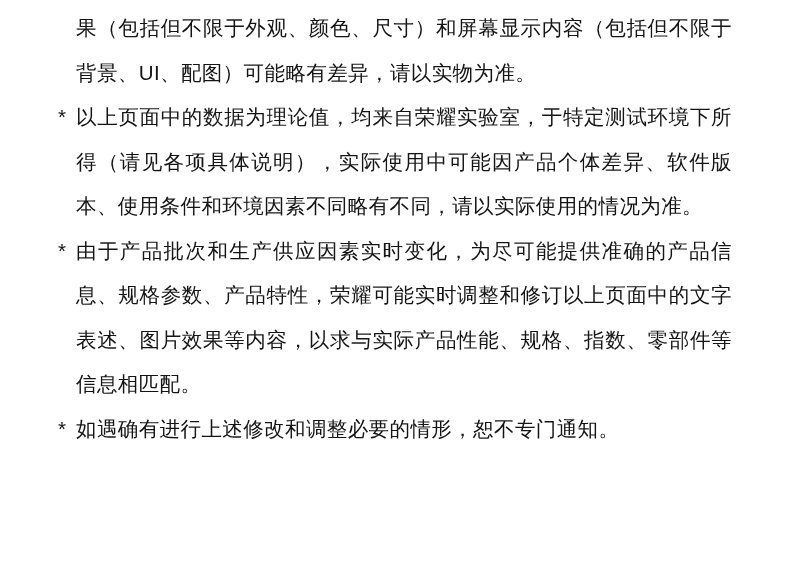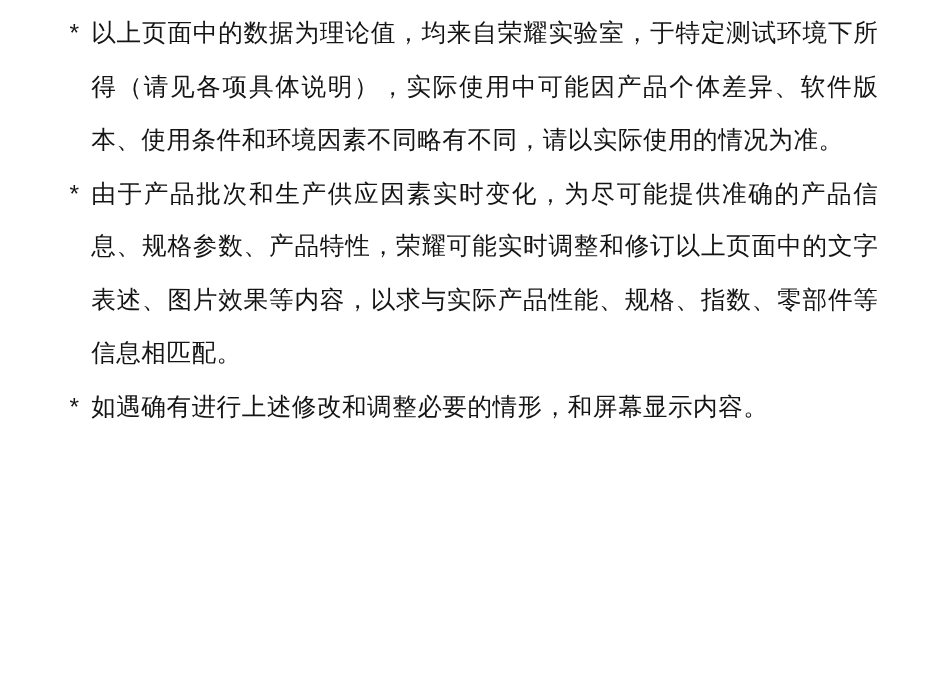--- a/index.html
+++ b/index.html
@@ -54,30 +54,34 @@
   .para.first {
     padding-left: 18px;
   }
 </style>
 </head>
 <body>
 
 <div class="page">
   <div class="disclaimer-list">
 
+    <div class="para first">
+      <span class="marker"></span>
+      <span class="text">果（包括但不限于外观、颜色、尺寸）和屏幕显示内容（包括但不限于背景、UI、配图）可能略有差异，请以实物为准。</span>
+    </div>
 
     <div class="para">
       <span class="marker">*</span>
       <span class="text">以上页面中的数据为理论值，均来自荣耀实验室，于特定测试环境下所得（请见各项具体说明），实际使用中可能因产品个体差异、软件版本、使用条件和环境因素不同略有不同，请以实际使用的情况为准。</span>
     </div>
 
     <div class="para">
       <span class="marker">*</span>
       <span class="text">由于产品批次和生产供应因素实时变化，为尽可能提供准确的产品信息、规格参数、产品特性，荣耀可能实时调整和修订以上页面中的文字表述、图片效果等内容，以求与实际产品性能、规格、指数、零部件等信息相匹配。</span>
     </div>
 
     <div class="para">
       <span class="marker">*</span>
-      <span class="text">如遇确有进行上述修改和调整必要的情形，和屏幕显示内容。</span>
+      <span class="text">如遇确有进行上述修改和调整必要的情形，恕不专门通知。</span>
     </div>
 
   </div>
 </div>
 
 </body></html>

